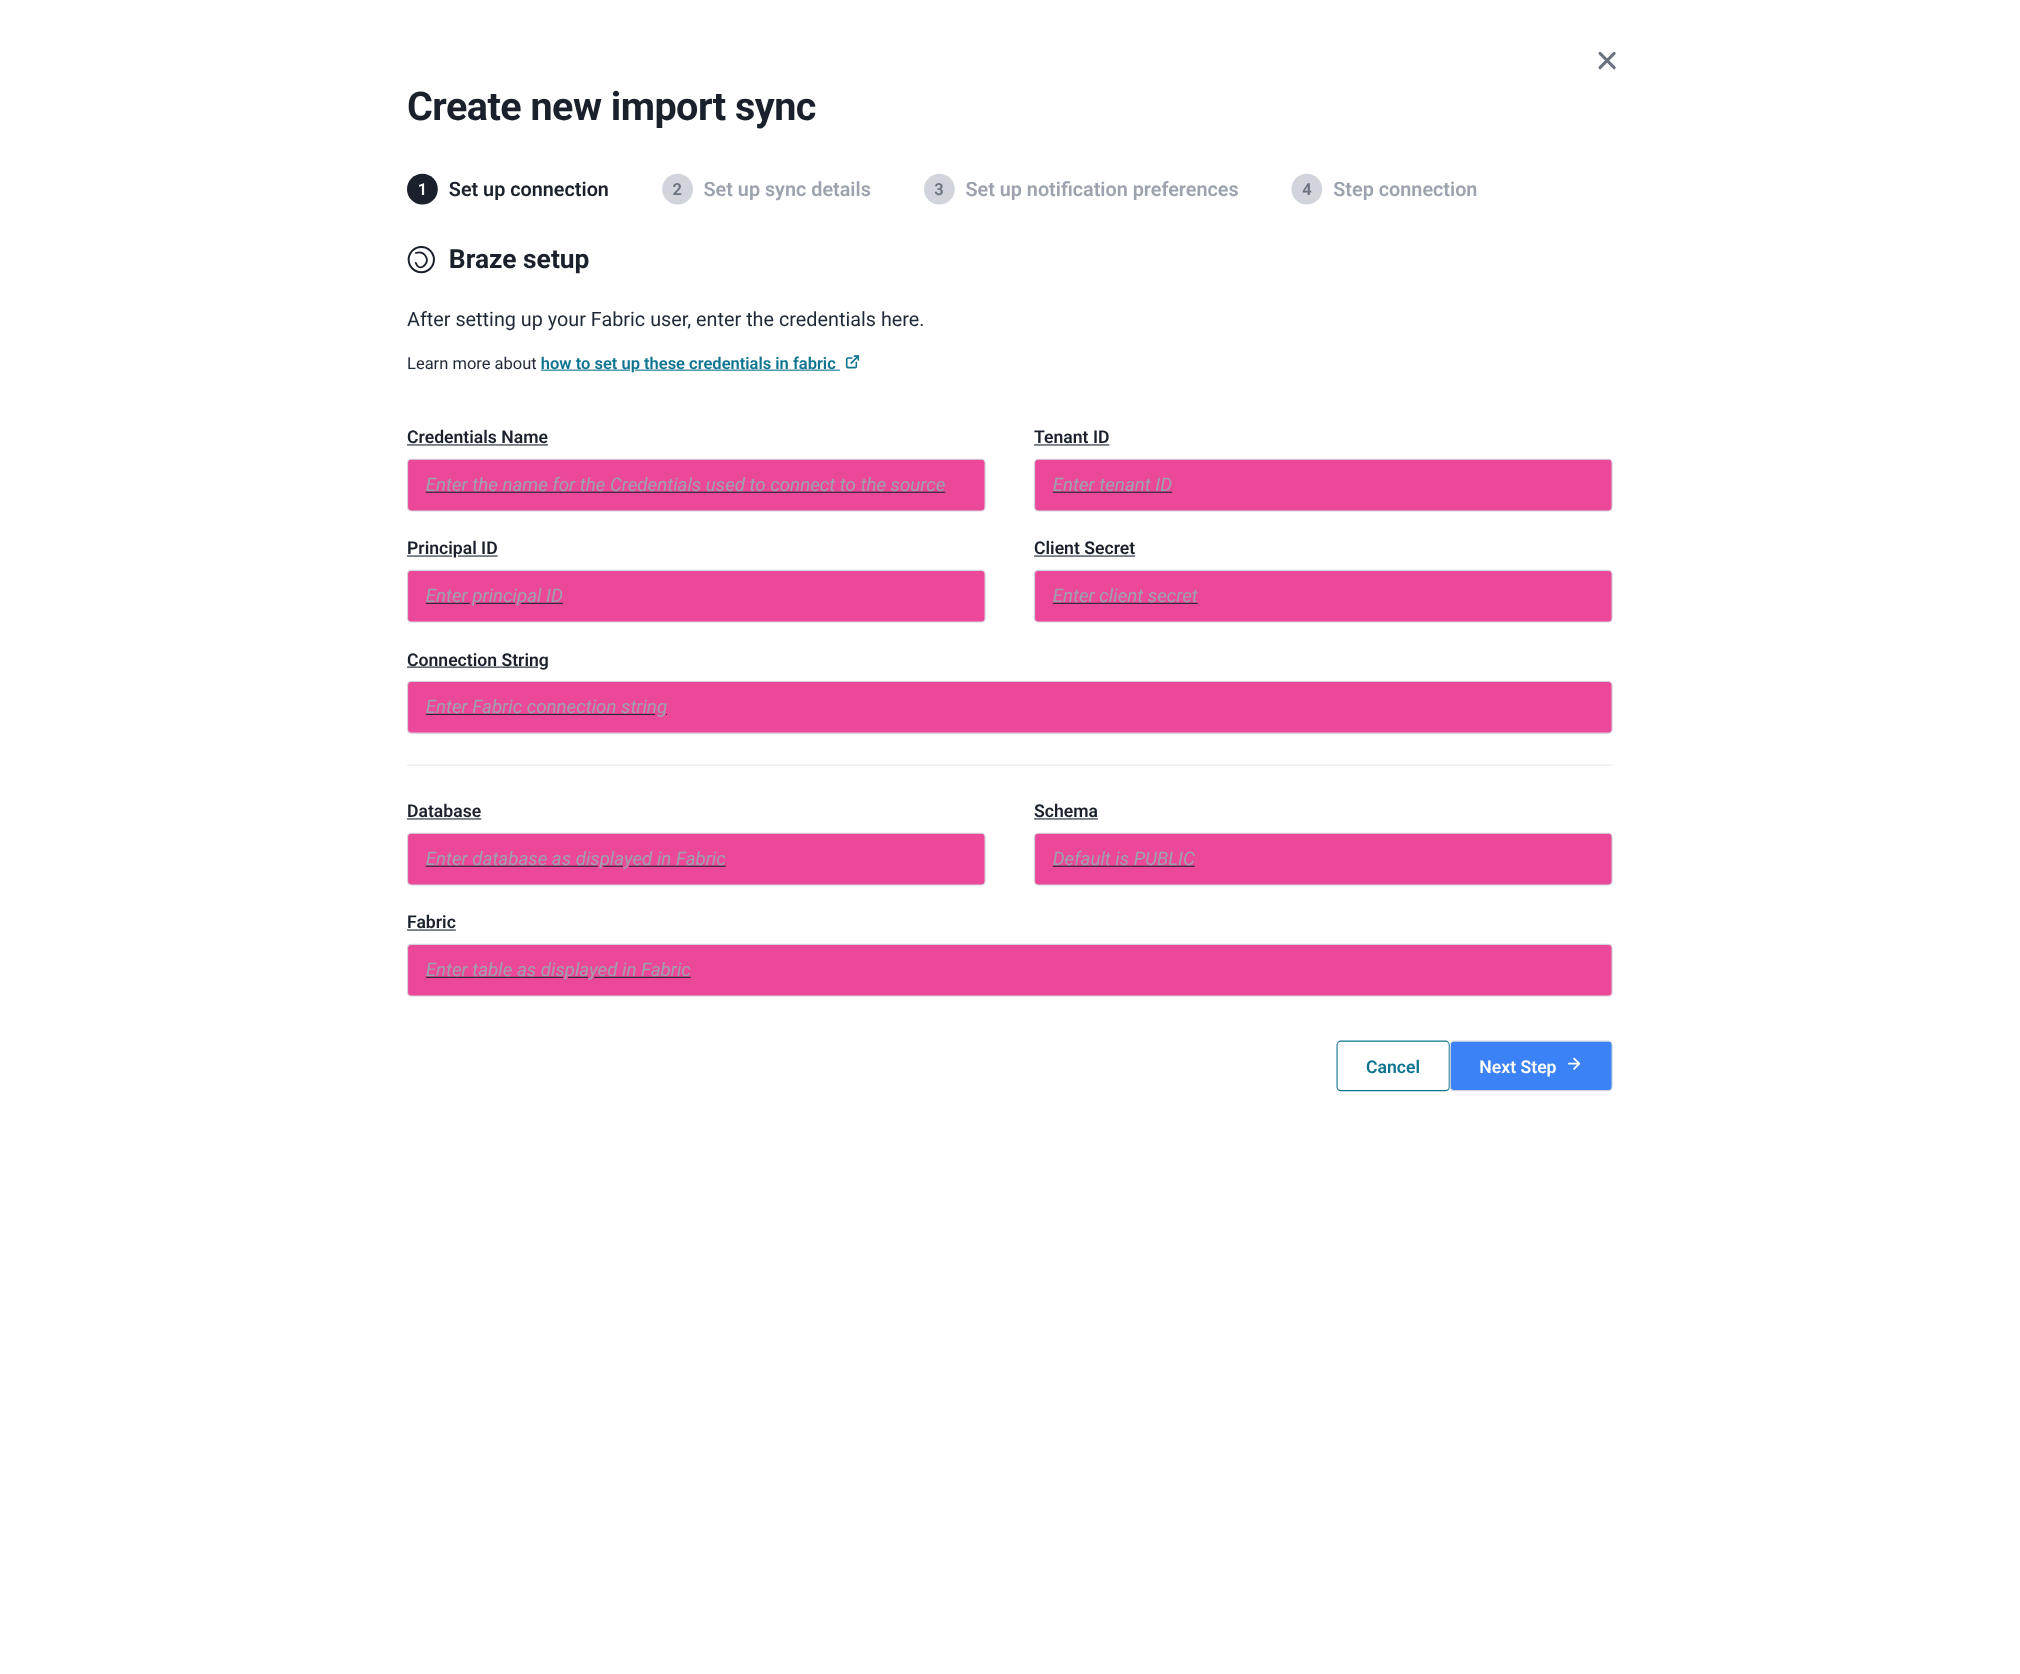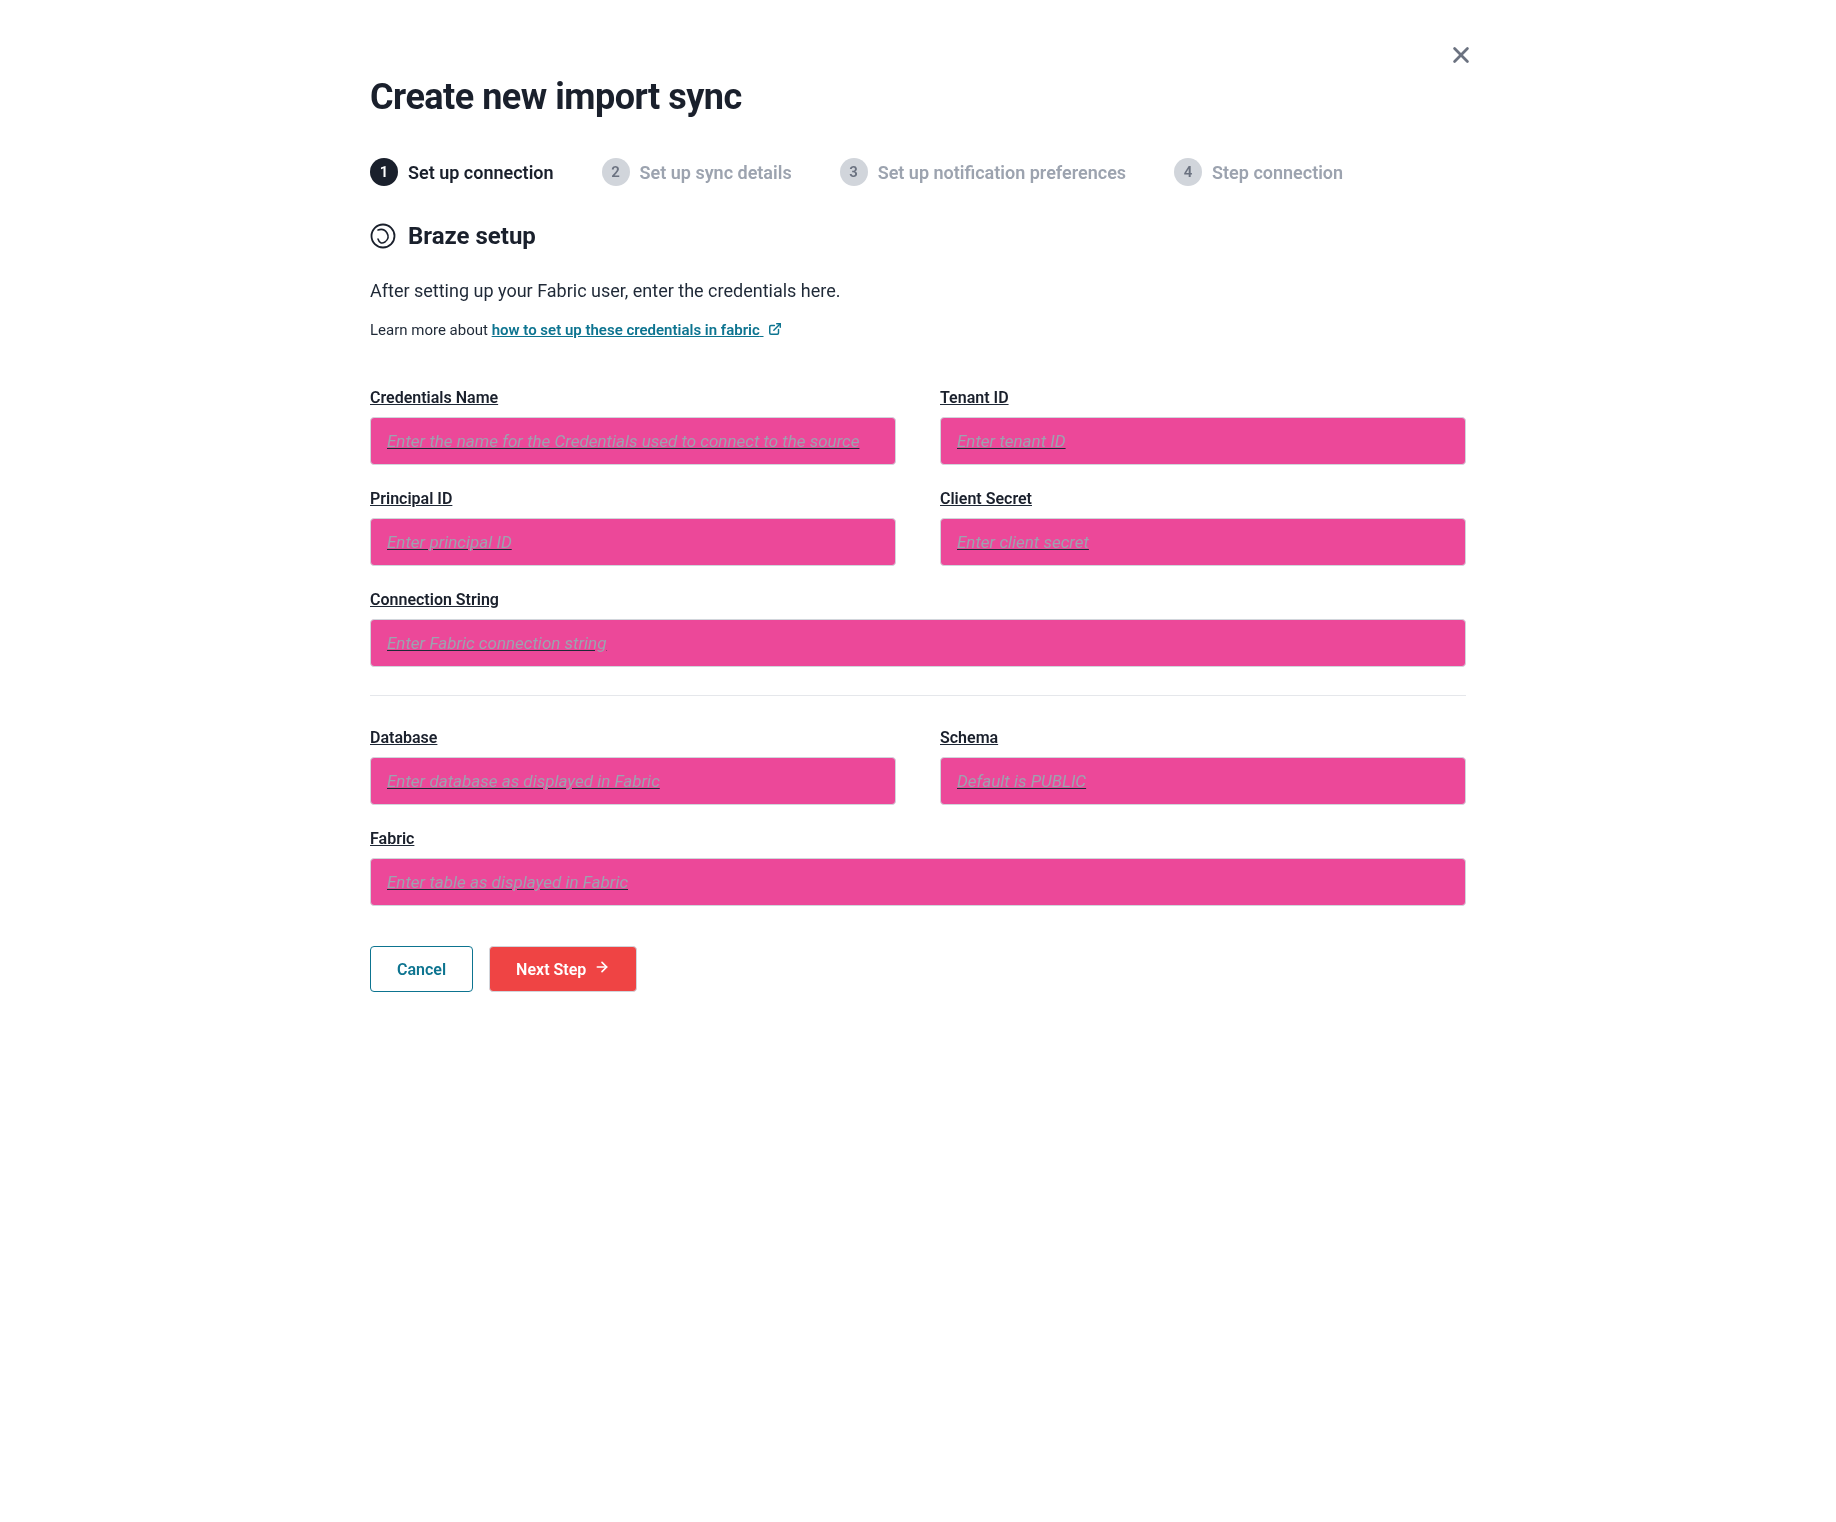--- a/index.html
+++ b/index.html
@@ -151,41 +151,42 @@
       color: #9ca3af;
       font-style: italic;
     }
     .divider {
       border: none;
       border-top: 1px solid #e5e7eb;
       margin: 28px 0 32px 0;
     }
     .footer-actions {
       display: flex;
-      gap: 16px;
+      justify-content: flex-end;
+      gap: 0;
       margin-top: 40px;
     }
     .btn {
       padding: 12px 26px;
       font-size: 16px;
       font-weight: 600;
       border-radius: 4px;
       cursor: pointer;
       display: inline-flex;
       align-items: center;
       gap: 8px;
       font-family: inherit;
     }
     .btn-secondary {
       background: #ffffff;
       border: 1px solid #0d7490;
       color: #0d7490;
     }
     .btn-primary {
-      background: #ef4444;
+      background: #3b82f6;
       border: 1px solid #d1d5db;
       color: #ffffff;
       cursor: not-allowed;
     }
     .btn-primary svg {
       stroke: #ffffff;
     }
   </style>
 </head>
 <body>

